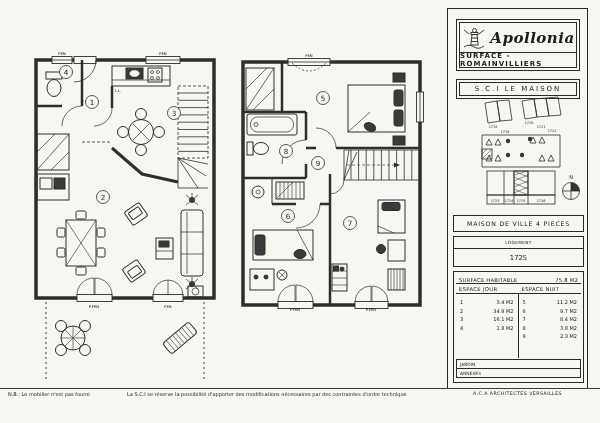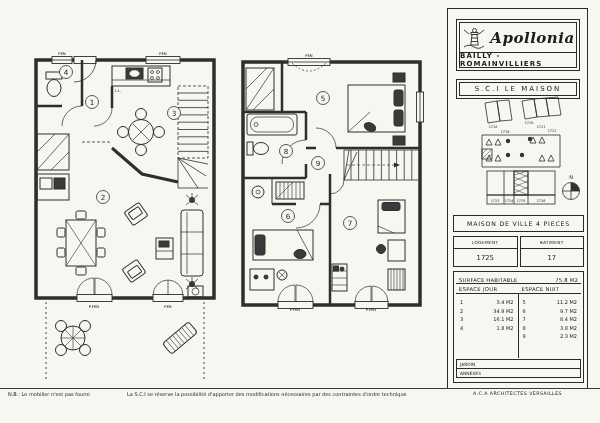--- a/index.html
+++ b/index.html
@@ -350,21 +350,21 @@
               <path d="M3,4 L8,8 M23,4 L18,8"></path>
               <circle cx="13.5" cy="4.5" r="2"></circle>
               <rect x="10" y="6.5" width="7" height="2"></rect>
               <path d="M11,8.5 L9.8,19 L17.2,19 L16,8.5 Z"></path>
               <path d="M10.4,12 L16.6,12 M10.1,15.5 L16.9,15.5"></path>
               <path d="M3,21 Q8,17.5 13,21 Q18,24 23,20"></path>
             </g>
           </svg>
           <span class="brand">Apollonia</span>
         </div>
-        <div class="city">BAILLY - ROMAINVILLIERS</div>
+        <div class="city">SURFACE - ROMAINVILLIERS</div>
       </div>
     </div>
 
     <div class="companyBox">
       <div class="companyInner">S.C.I LE MAISON</div>
     </div>
 
     <svg class="abs" style="left:4px;top:86px" width="134" height="118" viewBox="0 0 134 118">
       <g stroke="#2e2e2e" fill="none" stroke-width="0.8">
         <g>
@@ -414,24 +414,20 @@
 
     <div class="typeBox">
       <span>MAISON DE VILLE   4 PIECES</span>
     </div>
 
     <div class="lotTable">
       <div class="lotCol">
         <div class="lotHead">LOGEMENT</div>
         <div class="lotVal">1725</div>
       </div>
-      <div class="lotCol">
-        <div class="lotHead">BATIMENT</div>
-        <div class="lotVal">17</div>
-      </div>
     </div>
 
     <div class="areaBox">
       <div class="surfRow">
         <span>SURFACE HABITABLE</span>
         <span>75.8 M2</span>
       </div>
       <div class="espRow">
         <span>ESPACE JOUR</span>
         <span>ESPACE NUIT</span>

